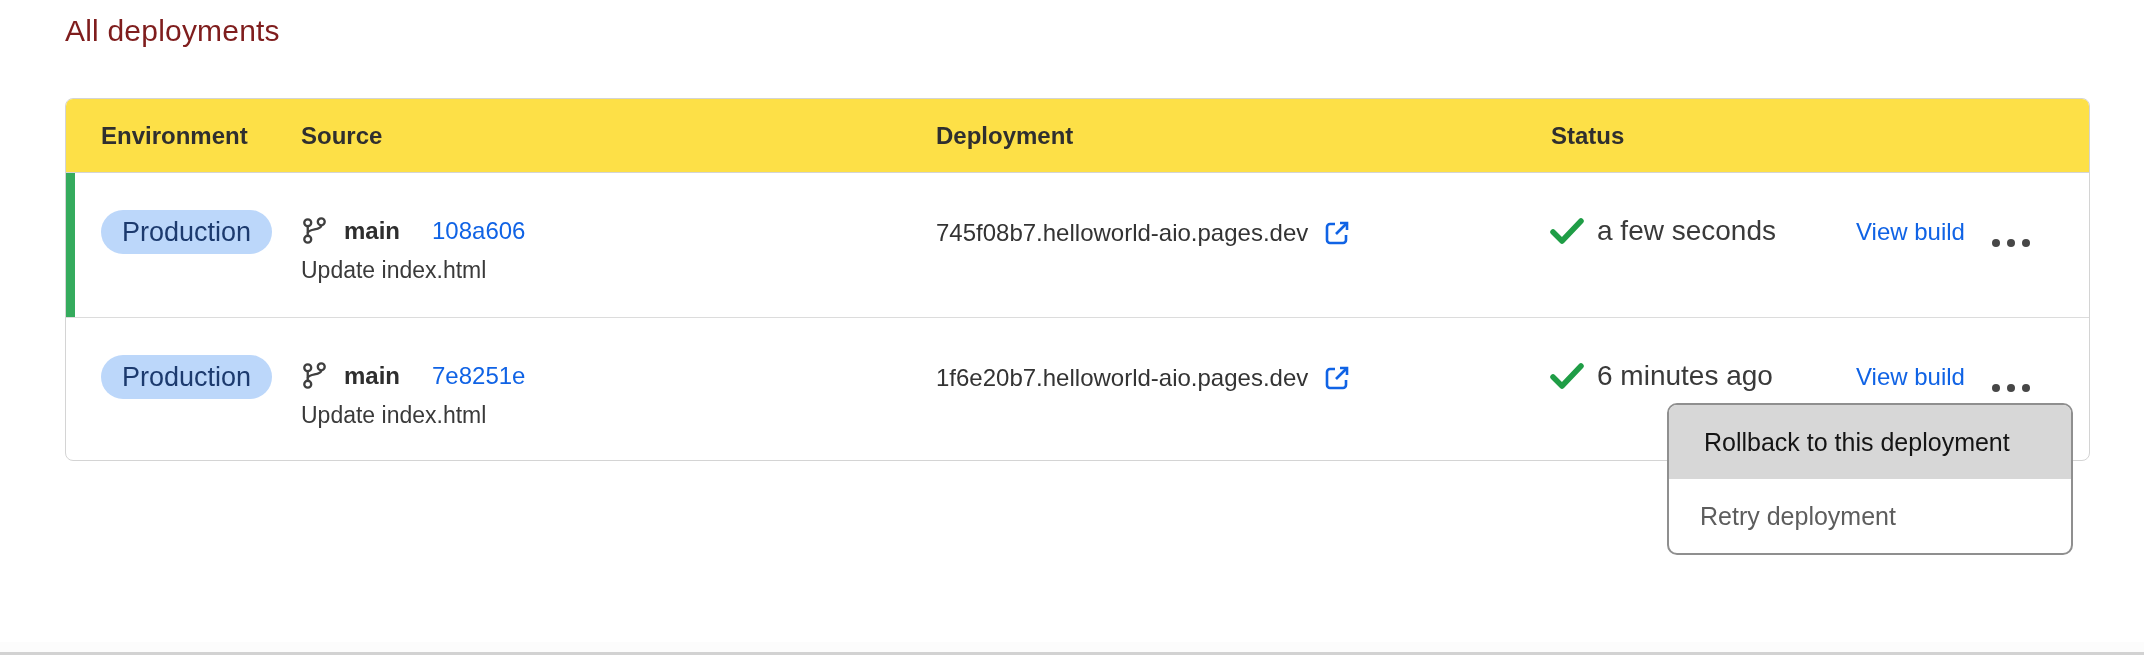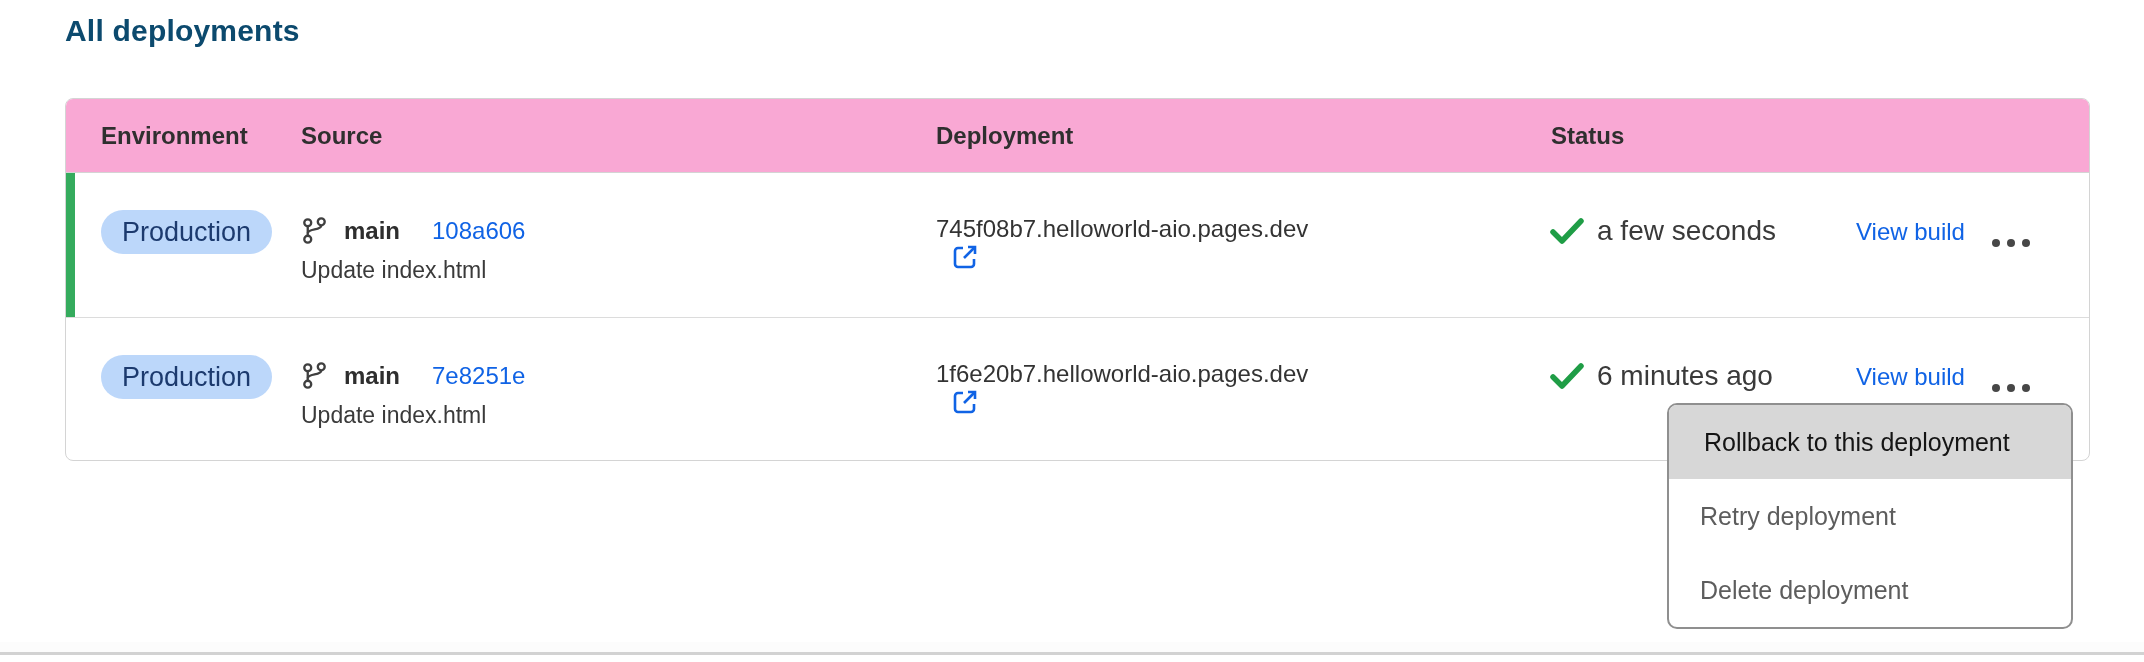--- a/index.html
+++ b/index.html
@@ -1,47 +1,47 @@
 <!DOCTYPE html>
 <html><head>
 <meta charset="utf-8">
 <style>
   html,body{margin:0;padding:0;background:#ffffff;}
   .stage{
     position:relative;width:2144px;height:662px;overflow:hidden;background:#ffffff;
     font-family:"Liberation Sans", sans-serif;color:#2e2e2e;
   }
   .page-title{
-    position:absolute;left:65px;top:14px;font-size:30px;font-weight:700;color:#0c4a6e;letter-spacing:.2px;
+    position:absolute;left:65px;top:14px;font-size:30px;font-weight:400;color:#7f1d1d;letter-spacing:.2px;
   }
   
   .table{
     position:absolute;left:65px;top:98px;width:2025px;height:363px;
     border:1px solid #d4d4d4;border-radius:8px;background:#ffffff;box-sizing:border-box;
   }
   .thead{
-    position:absolute;left:0;top:0;right:0;height:73px;background:#f9a8d4;
+    position:absolute;left:0;top:0;right:0;height:73px;background:#fde047;
     border-bottom:1px solid #d4d4d4;border-radius:7px 7px 0 0;
   }
   .th{position:absolute;top:0;height:73px;line-height:73px;font-size:24px;font-weight:600;color:#2f2f2f;}
   .th.env{left:35px;} .th.src{left:235px;} .th.dep{left:870px;} .th.sta{left:1485px;}
   .row{position:absolute;left:0;right:0;height:144px;}
   .row1{top:74px;border-bottom:1px solid #dcdcdc;}
   .row2{top:219px;}
   .active-bar{position:absolute;left:0;top:0;bottom:0;width:9px;background:#35ab5d;}
   .badge{
     position:absolute;left:35px;top:37px;height:44px;line-height:44px;border-radius:22px;
     padding:0 21px;background:#bcd7fa;color:#1c3a6e;font-size:27px;
   }
   .source-line{position:absolute;left:235px;top:42px;height:32px;display:flex;align-items:center;}
   .branch-icon{width:27px;height:30px;display:block;}
   .branch-name{font-size:24px;font-weight:700;color:#2e2e2e;margin-left:16px;}
   .commit-link{font-size:24px;color:#1063e5;text-decoration:none;margin-left:32px;}
   .commit-msg{position:absolute;left:235px;top:84px;font-size:23px;color:#3a3a3a;}
-  .deploy-line{position:absolute;left:870px;top:42px;height:32px;display:flex;align-items:flex-start;flex-direction:column;}
+  .deploy-line{position:absolute;left:870px;top:42px;height:32px;display:flex;align-items:flex-end;}
   .deploy-url{font-size:24px;color:#333333;}
   .ext-link{display:flex;align-items:center;margin-left:15px;text-decoration:none;}
   .ext-icon{width:28px;height:28px;display:block;}
   .status-line{position:absolute;left:1483px;top:42px;height:32px;display:flex;align-items:center;}
   .check-icon{width:36px;height:28px;display:block;}
   .status-time{font-size:28px;color:#3a3a3a;margin-left:12px;}
   .view-build{position:absolute;left:1790px;top:45px;font-size:24px;color:#1063e5;text-decoration:none;}
   .dots-btn{
     position:absolute;left:1910px;top:50px;width:70px;height:40px;border:none;background:transparent;
     display:flex;align-items:center;justify-content:center;gap:7px;cursor:pointer;padding:0;
@@ -147,18 +147,17 @@
         <span class="dot"></span>
         <span class="dot"></span>
         <span class="dot"></span>
       </button>
     </div>
   </div>
 
   <div class="menu">
     <div class="menu-item highlighted">Rollback to this deployment</div>
     <div class="menu-item">Retry deployment</div>
-    <div class="menu-item">Delete deployment</div>
   </div>
 
   <div class="bottom-strip"></div>
   <div class="bottom-rule"></div>
 </div>
 
 </body></html>

